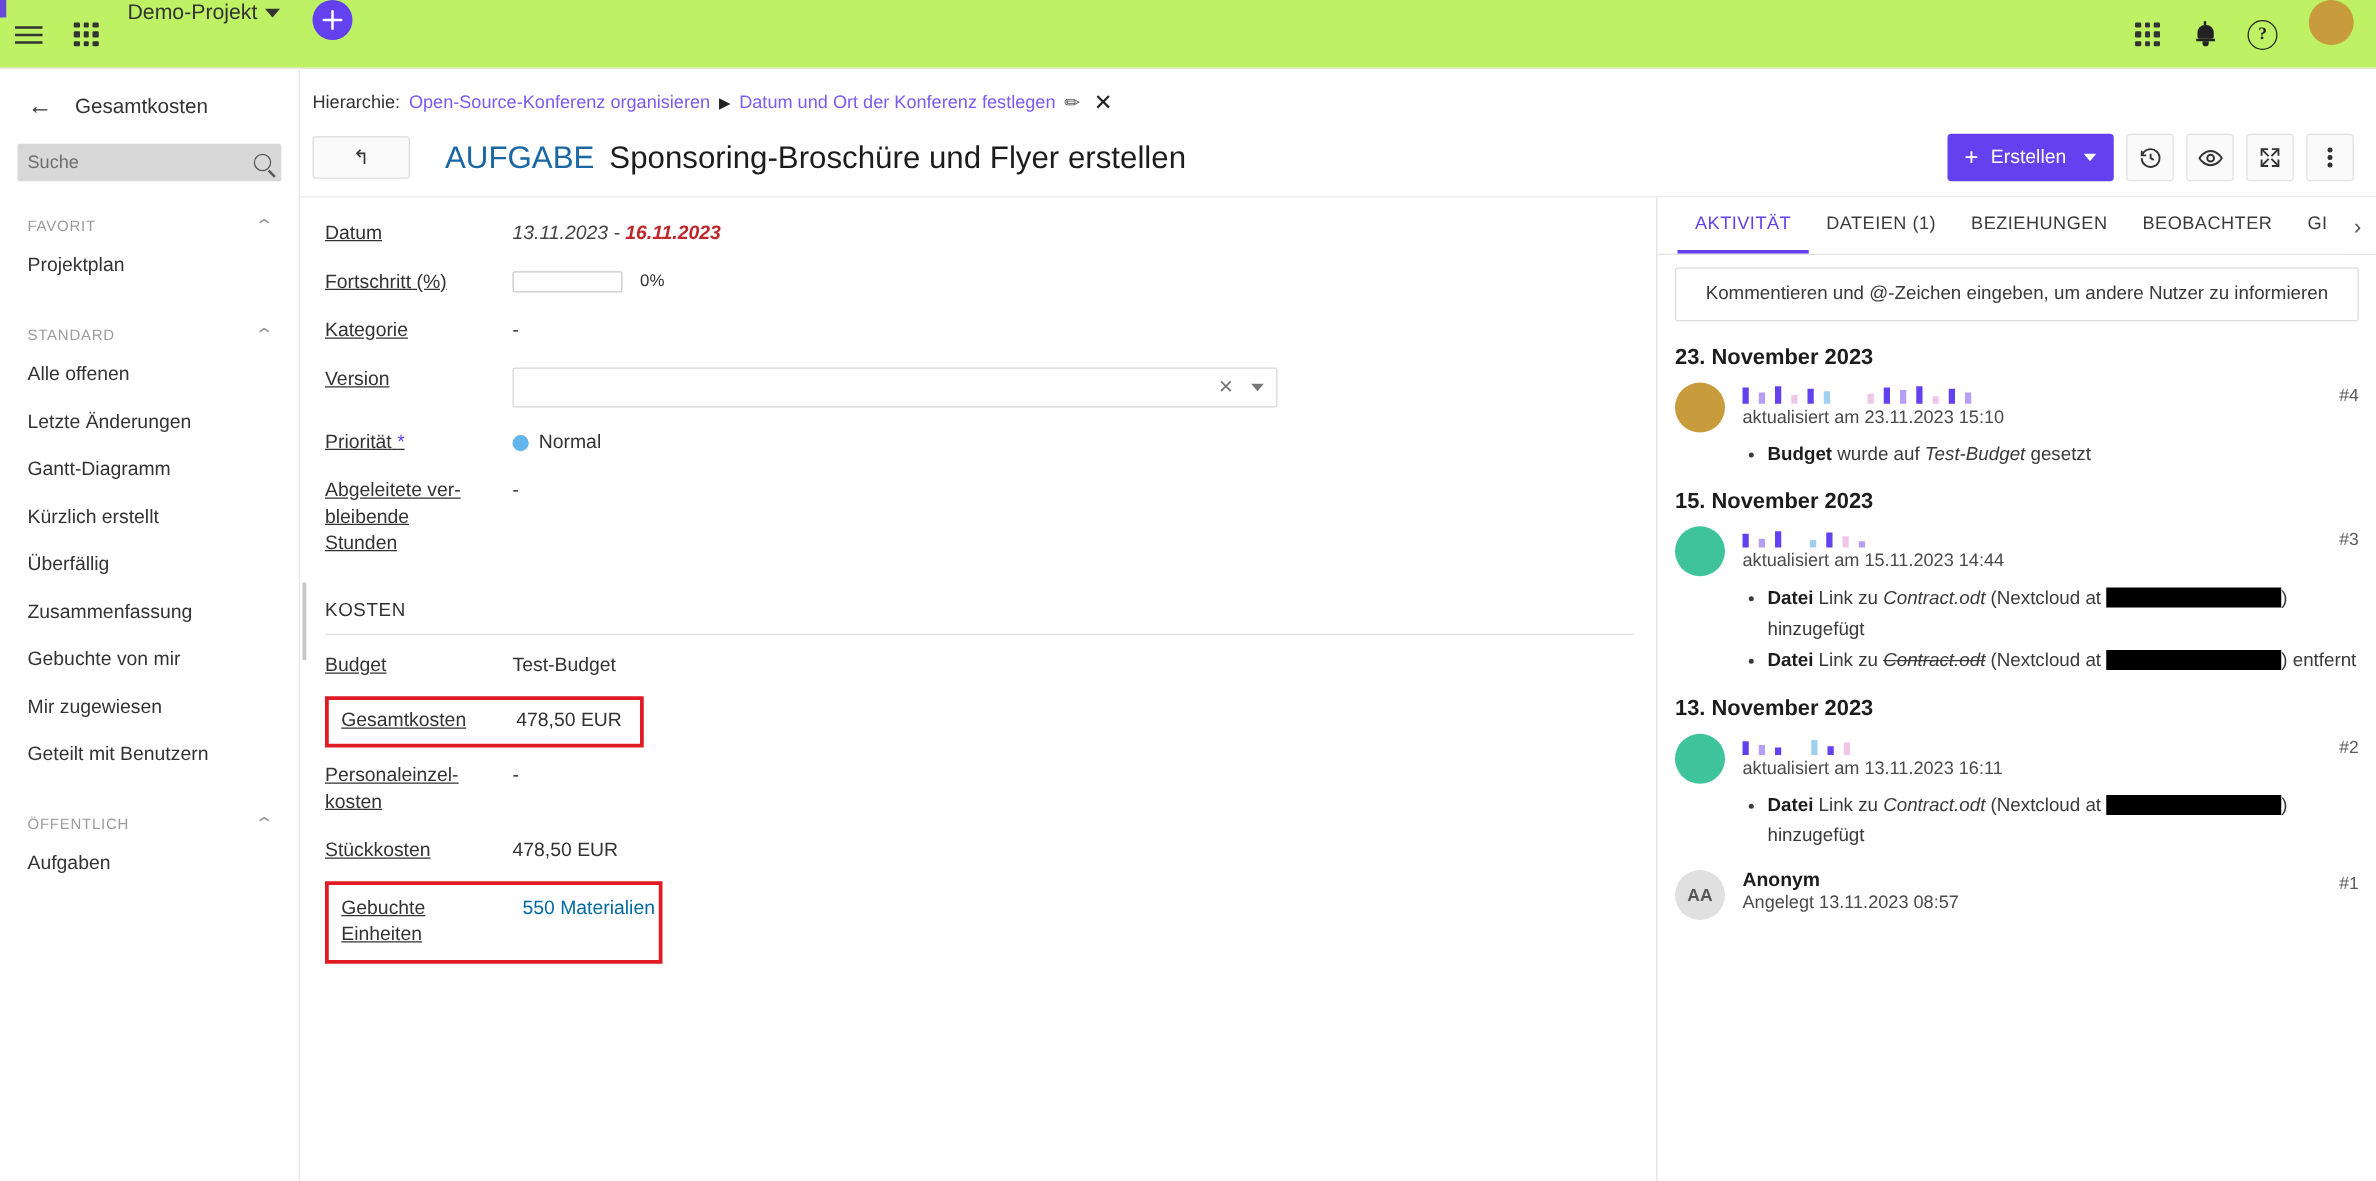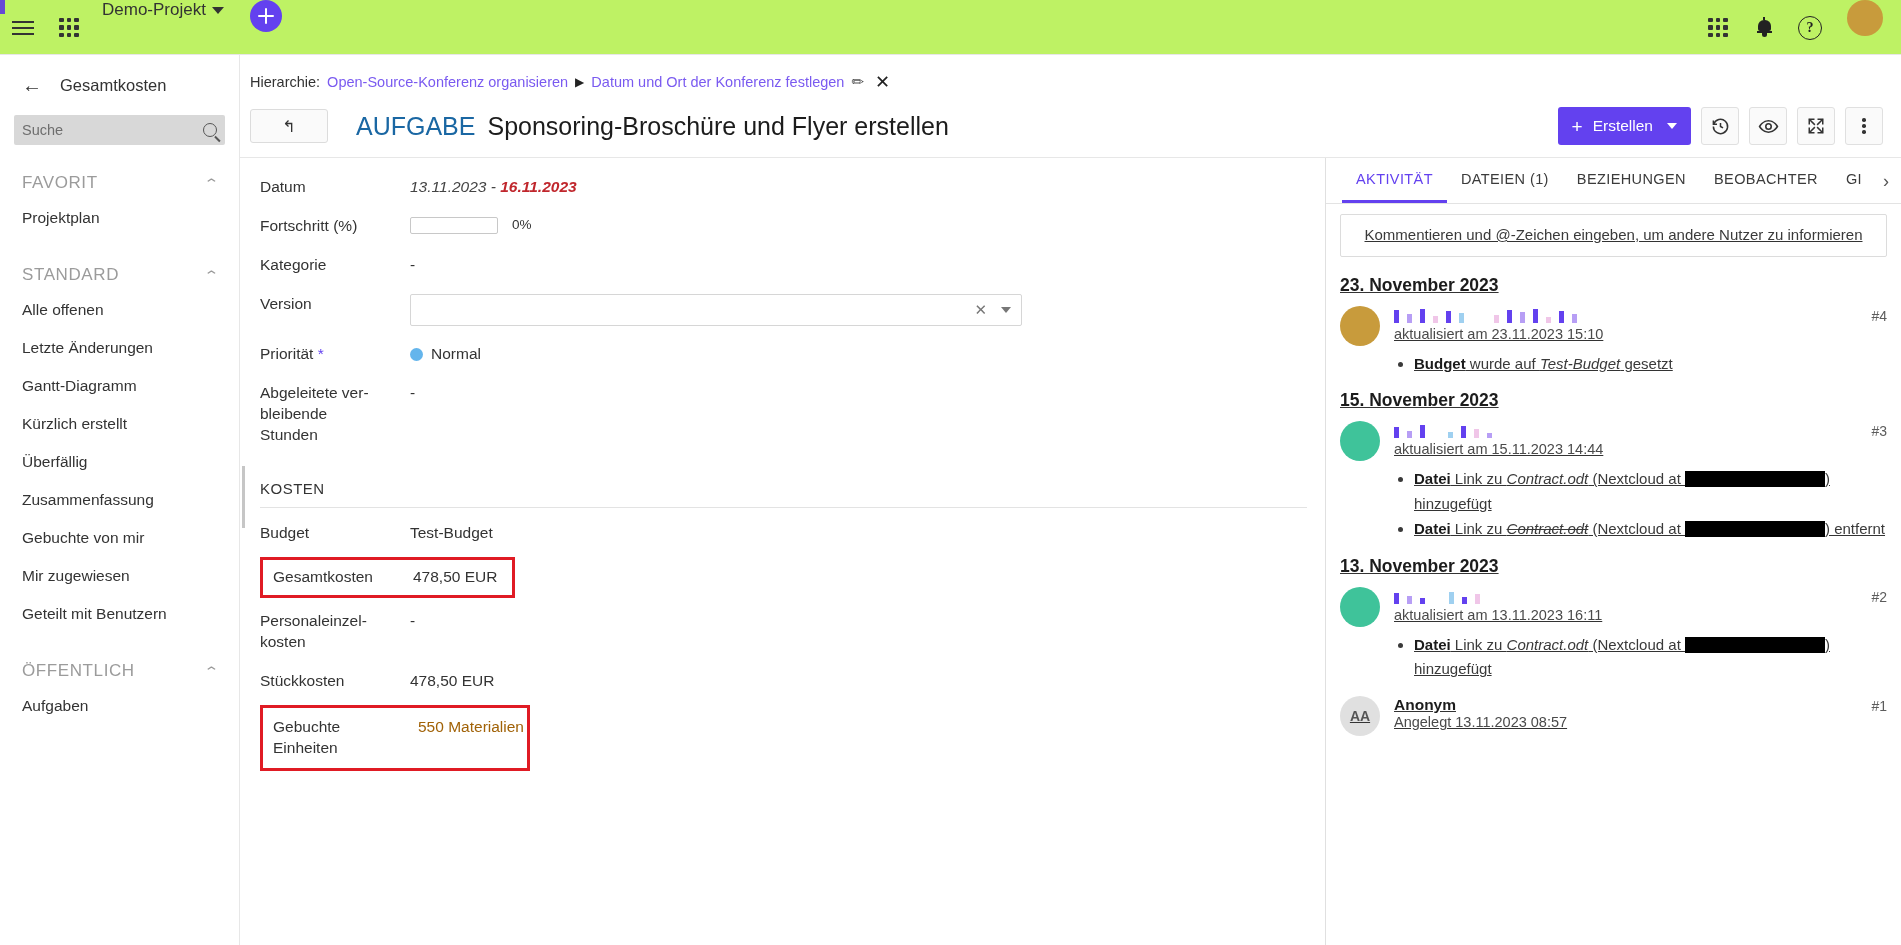--- a/index.html
+++ b/index.html
@@ -89,21 +89,21 @@
     border: none; background: transparent; outline: none; font-size: 14.5px; color: #a21caf;
     font-family: "Liberation Sans", sans-serif; width: 170px;
   }
   .sb-search input::placeholder { color: #6e6e6e; }
   .magnifier { width: 14px; height: 14px; border: 1.8px solid #555; border-radius: 50%; position: relative; flex: 0 0 14px; }
   .magnifier::after { content: ""; position: absolute; right: -5px; bottom: -4px; width: 7px; height: 1.8px; background: #555; transform: rotate(45deg); }
   .sb-group {
     display: flex; align-items: center; justify-content: space-between;
     padding: 0 22px; margin-top: 28px; margin-bottom: 6px;
   }
-  .sb-group-label { font-size: 17px; letter-spacing: .6px; color: #9b9b9b; }
+  .sb-group-label { font-size: 12px; letter-spacing: .6px; color: #9b9b9b; }
   .chev-up { font-size: 13px; color: #999; transform: scaleX(1.5); cursor: pointer; }
   .sb-item {
     padding: 10px 22px; font-size: 15.5px; color: #333; cursor: pointer; white-space: nowrap;
   }
 
   
   .main { flex: 1 1 auto; display: flex; flex-direction: column; min-width: 0; position: relative; }
   .crumbbar {
     padding: 16px 0 10px 10px; display: flex; align-items: center; gap: 7px;
     font-size: 14.5px; border-bottom: none;
@@ -141,21 +141,21 @@
 
   .split { flex: 1 1 auto; display: flex; min-height: 0; border-top: 1px solid #e7e7e7; }
 
   
   .form-pane {
     flex: 1 1 auto; min-width: 0; padding: 0 0 0 10px; overflow: hidden; position: relative;
     border-right: 1px solid #e0e0e0;
   }
   .form-scroll { padding: 10px 18px 0 10px; }
   .frow { display: flex; align-items: flex-start; padding: 9px 0; min-height: 34px; }
-  .flabel { width: 150px; flex: 0 0 150px; font-size: 15.5px; color: #333; line-height: 1.35; }
+  .flabel { width: 150px; flex: 0 0 150px; font-size: 15.5px; color: #333; line-height: 1.35; text-decoration: underline; }
   .fvalue { flex: 1 1 auto; font-size: 15.5px; color: #333; line-height: 1.35; min-width: 0; }
   .date-start { color: #444; font-style: italic; }
   .date-end { color: #C0262C; font-style: italic; font-weight: bold; }
   .prog-wrap { display: flex; align-items: center; gap: 14px; }
   .prog-bar { width: 88px; height: 17px; border: 1px solid #c8c8c8; border-radius: 2px; background: #fff; }
   .prog-pct { font-size: 13.5px; color: #333; }
   .version-input {
     width: 612px; height: 32px; border: 1px solid #d6d6d6; border-radius: 2px; background: #fff;
     display: flex; align-items: center; justify-content: flex-end; padding-right: 10px; gap: 14px;
   }
@@ -165,41 +165,41 @@
   .prio-dot { width: 13px; height: 13px; border-radius: 50%; background: #64B5EC; flex: 0 0 13px; }
   .req-star { color: #6341EF; }
   .section-head {
     font-size: 15px; letter-spacing: .5px; color: #333; padding: 26px 0 10px 0;
     border-bottom: 1px solid #e3e3e3; margin-bottom: 6px;
   }
   .frow.boxed { border: 3px solid #E01B24; padding: 7px 0 7px 10px; margin: 4px 0; width: 255px; }
   .frow.boxed .flabel { width: 140px; flex: 0 0 140px; }
   .frow.boxed2 { border: 3px solid #E01B24; padding: 9px 0 9px 10px; margin: 4px 0; width: 270px; }
   .frow.boxed2 .flabel { width: 145px; flex: 0 0 145px; }
-  .link-val { color: #a16207; cursor: pointer; }
+  .link-val { color: #0369a1; cursor: pointer; }
   .mini-scroll {
     position: absolute; left: 2px; top: 308px; width: 3px; height: 62px; background: #c6c6c6;
   }
 
   
   .act-pane { width: 575px; flex: 0 0 575px; display: flex; flex-direction: column; background: #fff; min-height: 0; }
   .tabs {
     display: flex; align-items: stretch; border-bottom: 1px solid #e3e3e3; padding-left: 16px;
     position: relative; height: 46px; overflow: hidden;
   }
   .tab {
     padding: 0 14px; display: flex; align-items: center; font-size: 14.5px; letter-spacing: .4px;
     color: #3b3b3b; cursor: pointer; white-space: nowrap; border-bottom: 3px solid transparent;
   }
   .tab.active { color: #6341EF; border-bottom-color: #6341EF; }
   .tabs-next {
     position: absolute; right: 4px; top: 0; height: 46px; display: flex; align-items: center;
     padding: 0 8px; color: #555; font-size: 18px; cursor: pointer; background: #fff;
   }
-  .act-body { flex: 1 1 auto; overflow: hidden; padding: 10px 14px 0 14px; text-decoration: underline; }
+  .act-body { flex: 1 1 auto; overflow: hidden; padding: 10px 14px 0 14px; }
   .comment-box {
     border: 1px solid #dcdcdc; border-radius: 2px; padding: 9px 14px; text-align: center;
     color: #3a3a3a; font-size: 15px; line-height: 1.5; margin-bottom: 18px; cursor: text;
   }
   .act-date { font-size: 17.5px; color: #1c1c1c; font-weight: bold; margin: 14px 0 10px 0; }
   .act-entry { position: relative; margin-bottom: 6px; }
   .act-top { display: flex; align-items: flex-start; gap: 14px; }
   .av { width: 40px; height: 40px; border-radius: 50%; flex: 0 0 40px; }
   .av.gold { background: #C89B3C; }
   .av.green { background: #3FC39A; }

